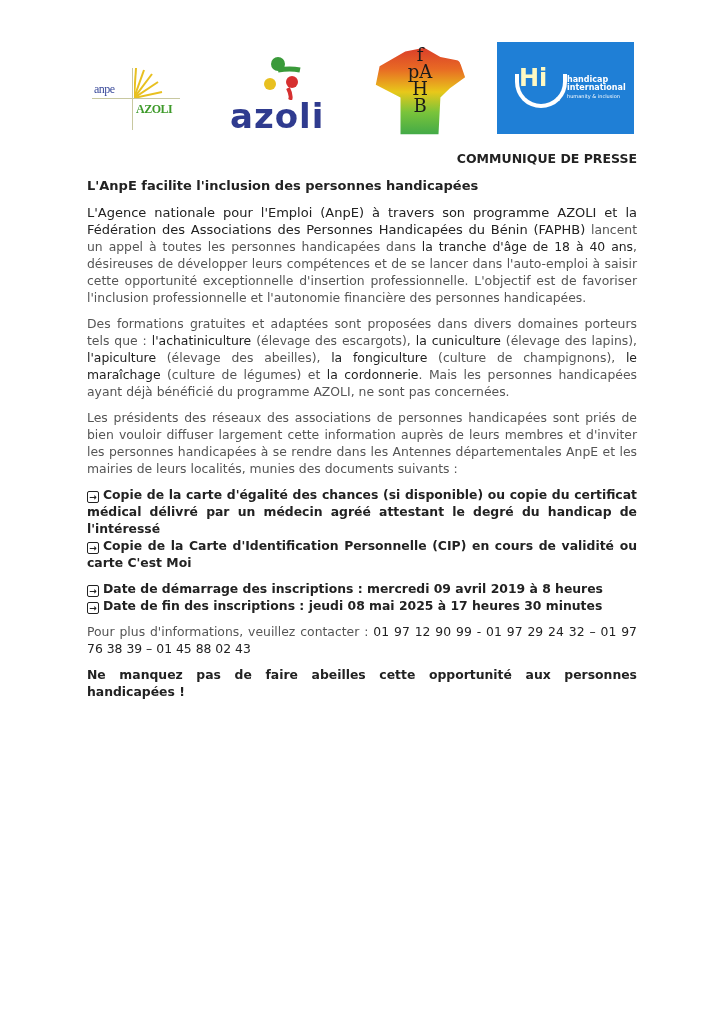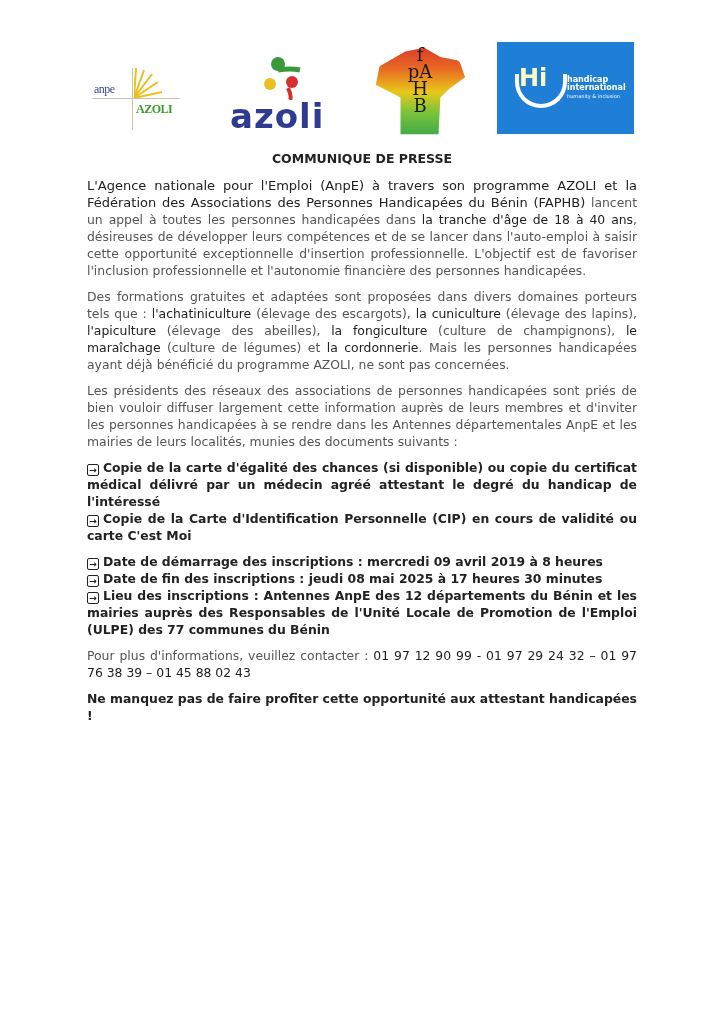--- a/index.html
+++ b/index.html
@@ -25,21 +25,21 @@
                   clip-path:polygon(8% 22%,35% 6%,55% 2%,72% 12%,92% 16%,98% 34%,82% 46%,72% 56%,70% 96%,30% 96%,30% 56%,4% 42%); }
   .faphb .letters { position:absolute; left:28px; top:0; width:40px; font-family:"DejaVu Serif", serif; color:#1a1a1a; font-size:18px; line-height:17px; text-align:center; }
   
   .hi { left:497px; top:0; width:137px; height:92px; background:#1f7fd6; }
   .hi .mark { position:absolute; left:22px; top:22px; font-size:24px; font-weight:bold; color:#fef9c3; }
   .hi .smile { position:absolute; left:18px; top:32px; width:44px; height:30px; border:4px solid #fff; border-top:none; border-radius:0 0 26px 26px; }
   .hi .txt { position:absolute; left:70px; top:34px; color:#fff; font-size:8px; line-height:8px; font-weight:bold; }
   .hi .txt .sm { font-size:5px; font-weight:normal; }
 
   .content { position:absolute; left:87px; top:150px; width:550px; font-size:12.4px; line-height:17px; }
-  .title { text-align:center; font-weight:bold; font-size:12.5px; color:#222; margin-bottom:10px; }
+  .title { text-align:right; font-weight:bold; font-size:12.5px; color:#222; margin-bottom:10px; }
   .subtitle { font-weight:bold; font-size:13px; color:#222; margin-bottom:10px; }
   p { margin:0 0 9px 0; text-align:justify; color:#555; }
   p.lead { color:#555; }
   .b { font-weight:normal; color:#222; }
   .lead .b.first { font-size:13px; }
   .bullets { margin:0 0 9px 0; }
   .bullet { font-weight:bold; color:#222; text-align:justify; margin:0; }
   .arrow { display:inline-block; width:12px; height:12px; border:1.4px solid #222; border-radius:2px; font-size:9px; line-height:11px; text-align:center; vertical-align:-1px; margin-right:4px; box-sizing:border-box; }
   .info-label { color:#777; margin-bottom:9px; }
   .closing { font-weight:bold; color:#222; text-align:justify; }
@@ -91,35 +91,35 @@
     <div class="txt">
       <div>handicap</div>
       <div>international</div>
       <div class="sm">humanity &amp; inclusion</div>
     </div>
   </div>
 </div>
 
 <div class="content">
   <div class="title">COMMUNIQUE DE PRESSE</div>
+  <div class="subtitle">L'AnpE facilite l'inclusion des personnes handicapées</div>
 
   <p class="lead"><span class="b first">L'Agence nationale pour l'Emploi (AnpE) à travers son programme AZOLI et la Fédération des Associations des Personnes Handicapées du Bénin (FAPHB)</span><span> lancent un appel à toutes les personnes handicapées dans </span><span class="b">la tranche d'âge de 18 à 40 ans</span><span>, désireuses de développer leurs compétences et de se lancer dans l'auto-emploi à saisir cette opportunité exceptionnelle d'insertion professionnelle. L'objectif est de favoriser l'inclusion professionnelle et l'autonomie financière des personnes handicapées.</span></p>
 
   <p><span>Des formations gratuites et adaptées sont proposées dans divers domaines porteurs tels que : </span><span class="b">l'achatiniculture</span><span> (élevage des escargots), </span><span class="b">la cuniculture</span><span> (élevage des lapins), </span><span class="b">l'apiculture</span><span> (élevage des abeilles), </span><span class="b">la fongiculture</span><span> (culture de champignons), </span><span class="b">le maraîchage</span><span> (culture de légumes) et </span><span class="b">la cordonnerie</span><span>. Mais les personnes handicapées ayant déjà bénéficié du programme AZOLI, ne sont pas concernées.</span></p>
 
   <p>Les présidents des réseaux des associations de personnes handicapées sont priés de bien vouloir diffuser largement cette information auprès de leurs membres et d'inviter les personnes handicapées à se rendre dans les Antennes départementales AnpE et les mairies de leurs localités, munies des documents suivants :</p>
 
   <div class="bullets">
     <p class="bullet"><span class="arrow">→</span><span>Copie de la carte d'égalité des chances (si disponible) ou copie du certificat médical délivré par un médecin agréé attestant le degré du handicap de l'intéressé</span></p>
     <p class="bullet"><span class="arrow">→</span><span>Copie de la Carte d'Identification Personnelle (CIP) en cours de validité ou carte C'est Moi</span></p>
   </div>
 
 
   <div class="bullets">
     <p class="bullet"><span class="arrow">→</span><span>Date de démarrage des inscriptions : mercredi 09 avril 2019 à 8 heures</span></p>
     <p class="bullet"><span class="arrow">→</span><span>Date de fin des inscriptions : jeudi 08 mai 2025 à 17 heures 30 minutes</span></p>
-    <p class="bullet"><span class="arrow">→</span><span>Lieu des inscriptions : Antennes AnpE des 12 départements du Bénin et les mairies auprès des Responsables de l'Unité Locale de Promotion de l'Emploi (ULPE) des 77 communes du Bénin</span></p>
   </div>
 
   <p><span>Pour plus d'informations, veuillez contacter : </span><span class="b">01 97 12 90 99 - 01 97 29 24 32 – 01 97 76 38 39 – 01 45 88 02 43</span></p>
 
-  <p class="closing">Ne manquez pas de faire profiter cette opportunité aux attestant handicapées !</p>
+  <p class="closing">Ne manquez pas de faire abeilles cette opportunité aux personnes handicapées !</p>
 </div>
 
 </body></html>

